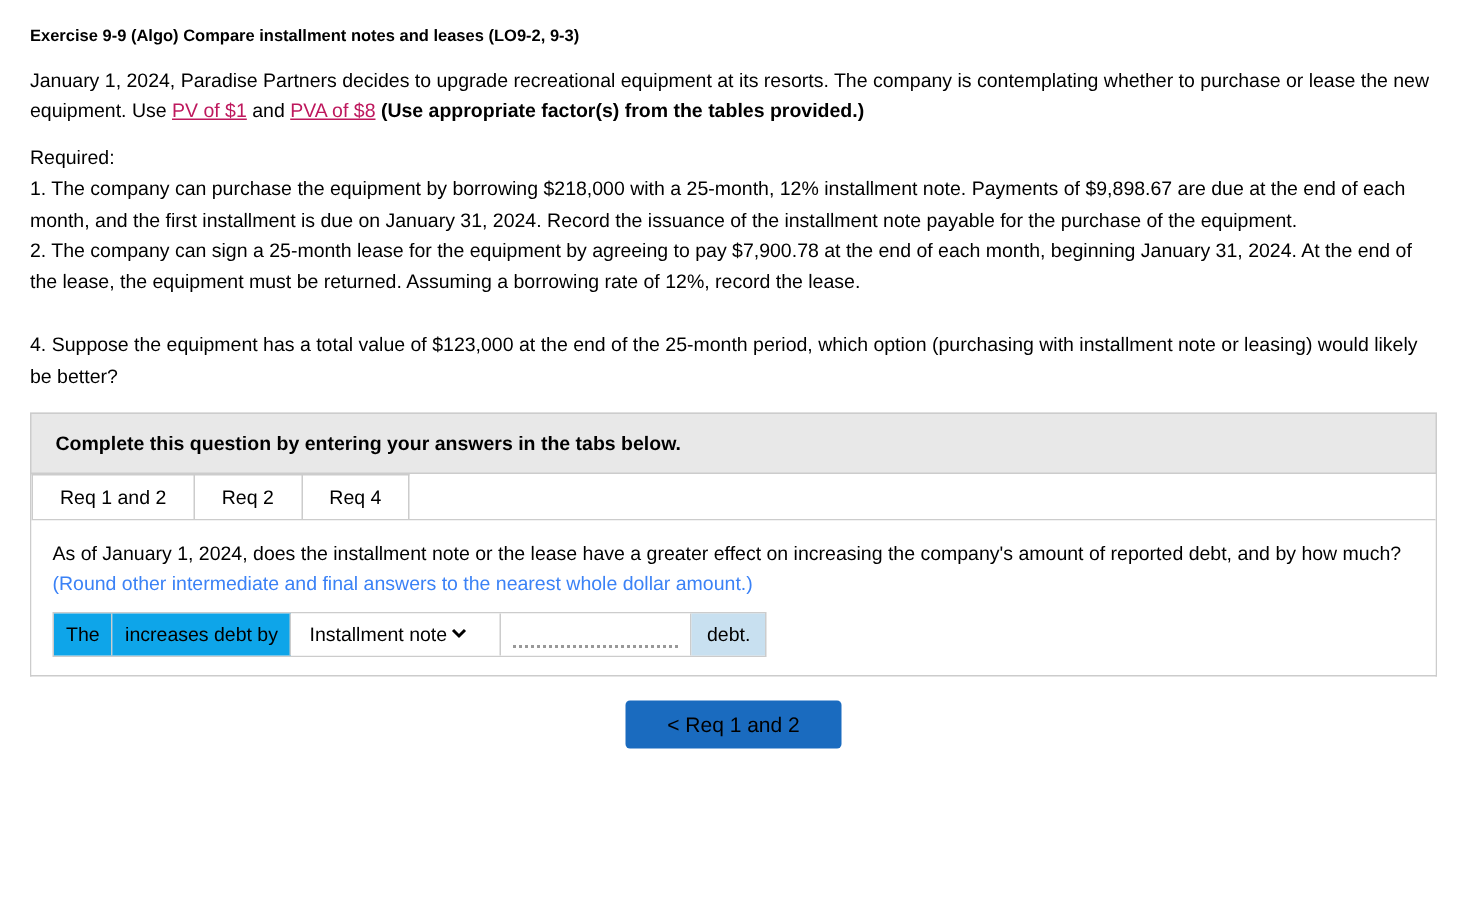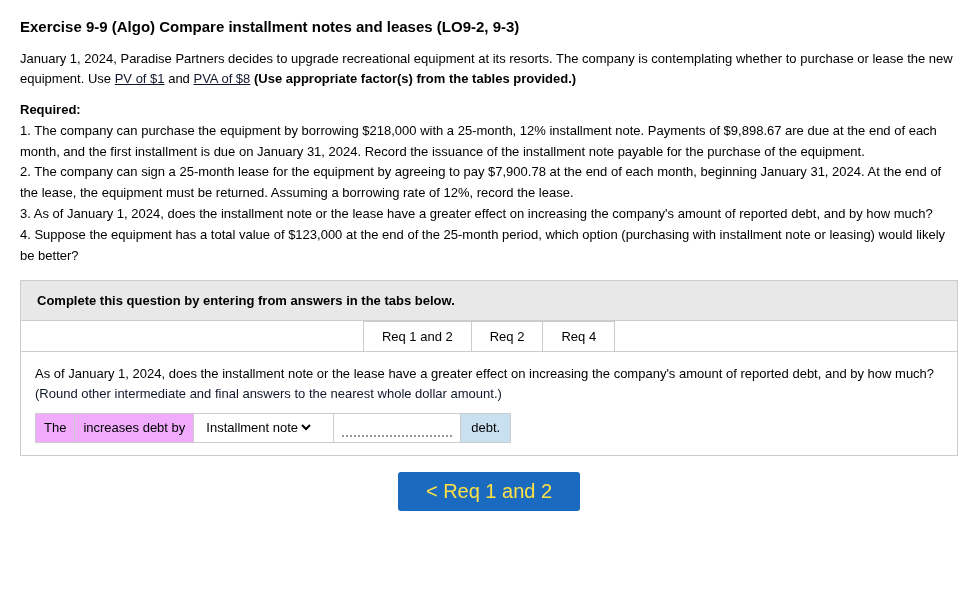--- a/index.html
+++ b/index.html
@@ -6,58 +6,57 @@
     body {
       font-family: Arial, sans-serif;
       font-size: 13px;
       color: #000;
       background: #fff;
       width: 978px;
       min-height: 600px;
       padding: 18px 20px;
     }
     .page-title {
-      font-size: 15px;
+      font-size: 11px;
       font-weight: bold;
       margin-bottom: 14px;
     }
     .intro-text {
       margin-bottom: 12px;
       line-height: 1.5;
     }
     a {
-      color: #0f172a;
+      color: #be185d;
       text-decoration: underline;
     }
     .bold-inline { font-weight: bold; }
     .required-section {
       margin-bottom: 10px;
       line-height: 1.6;
     }
     .required-section .req-title {
-      font-weight: bold;
+      font-weight: normal;
     }
     .complete-box {
       background: #e8e8e8;
       border: 1px solid #ccc;
       padding: 12px 16px;
       margin-top: 14px;
       margin-bottom: 0;
       font-weight: bold;
       font-size: 13px;
     }
     .tabs-container {
       border: 1px solid #ccc;
       border-top: none;
     }
     .tabs-row {
       display: flex;
       border-bottom: 1px solid #ccc;
       background: #fff;
-      justify-content: center;
     }
     .tab {
       padding: 7px 18px;
       border-right: 1px solid #ccc;
       cursor: pointer;
       font-size: 13px;
       background: #fff;
       border-top: 1px solid #ccc;
     }
     .tab:first-child {
@@ -88,51 +87,51 @@
       padding: 4px 8px;
       border-right: 1px solid #ccc;
       font-size: 13px;
       background: #fff;
       white-space: nowrap;
     }
     .answer-cell:last-child {
       border-right: none;
     }
     .answer-cell.static-text {
-      background: #f0abfc;
+      background: #0ea5e9;
     }
     .answer-cell.input-style {
       background: #fff;
       min-width: 140px;
     }
     .answer-cell.more-cell {
       background: #c8e0f0;
       padding: 4px 10px;
     }
     .nav-buttons {
       display: flex;
       justify-content: center;
       gap: 10px;
       margin-top: 16px;
       padding-bottom: 10px;
     }
     .nav-btn {
       background: #1a6bbf;
-      color: #fde047;
+      color: #000000;
       border: none;
       padding: 8px 28px;
-      font-size: 20px;
+      font-size: 14px;
       cursor: pointer;
       border-radius: 3px;
       display: flex;
       align-items: center;
       gap: 6px;
     }
     .orange-text {
-      color: #0f172a;
+      color: #3b82f6;
     }
     .dotted-input {
       border: none;
       border-bottom: 2px dotted #999;
       outline: none;
       min-width: 100px;
       font-size: 13px;
       background: transparent;
     }
   </style>
@@ -142,26 +141,26 @@
 <div class="page-title">Exercise 9-9 (Algo) Compare installment notes and leases (LO9-2, 9-3)</div>
 
 <p class="intro-text">
   <span>January 1, 2024, Paradise Partners decides to upgrade recreational equipment at its resorts. The company is contemplating whether to purchase or lease the new equipment. Use </span><a href="#">PV of $1</a><span> and </span><a href="#">PVA of $8</a><span class="bold-inline"> (Use appropriate factor(s) from the tables provided.)</span>
 </p>
 
 <div class="required-section">
   <span class="req-title">Required:</span><br>
   <span>1. The company can purchase the equipment by borrowing $218,000 with a 25-month, 12% installment note. Payments of $9,898.67 are due at the end of each month, and the first installment is due on January 31, 2024. Record the issuance of the installment note payable for the purchase of the equipment.</span><br>
   <span>2. The company can sign a 25-month lease for the equipment by agreeing to pay $7,900.78 at the end of each month, beginning January 31, 2024. At the end of the lease, the equipment must be returned. Assuming a borrowing rate of 12%, record the lease.</span><br>
-  <span>3. As of January 1, 2024, does the installment note or the lease have a greater effect on increasing the company's amount of reported debt, and by how much?</span><br>
+  <br>
   <span>4. Suppose the equipment has a total value of $123,000 at the end of the 25-month period, which option (purchasing with installment note or leasing) would likely be better?</span>
 </div>
 
 <div class="complete-box">
-  <span>Complete this question by entering from answers in the tabs below.</span>
+  <span>Complete this question by entering your answers in the tabs below.</span>
 </div>
 
 <div class="tabs-container">
   <div class="tabs-row">
     <div class="tab">Req 1 and 2</div>
     <div class="tab active">Req 2</div>
     <div class="tab">Req 4</div>
   </div>
 
   <div class="tab-content">

